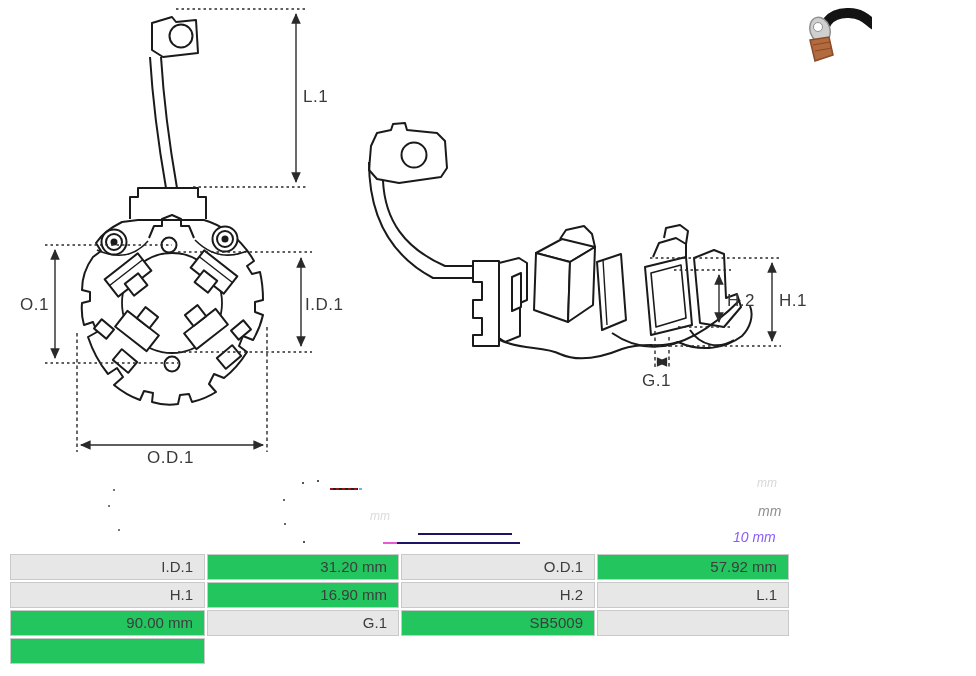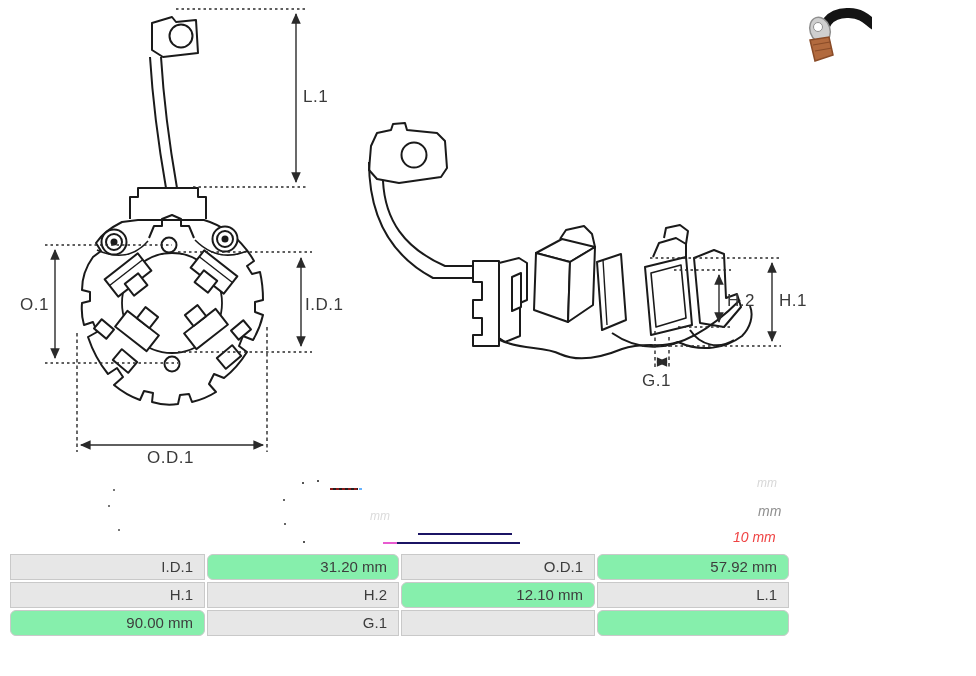--- a/index.html
+++ b/index.html
@@ -8,21 +8,21 @@
   svg text{font-family:"Liberation Sans",sans-serif;fill:#3a3a3a;letter-spacing:.5px;}
   .dim-label{font-size:17px;}
   .od-label{font-size:17px;}
 
   
   .spec-table{position:absolute;left:10px;top:554px;width:779px;
     display:grid;grid-template-columns:195px 192px 194px 192px;grid-auto-rows:26px;gap:2px;}
   .td{box-sizing:border-box;border:1px solid #c9c9c9;font-size:15px;color:#3d3d3d;
       line-height:24px;text-align:right;padding:0 11px 0 4px;overflow:hidden;white-space:nowrap;}
   .td.label{background:#e7e7e7;}
-  .td.value{background:#86efac;border-radius:6px;}
+  .td.value{background:#22c55e;}
 
   
   .ghost{position:absolute;pointer-events:none;font-style:italic;}
   .g-speck{width:2px;height:2px;background:#555;}
   .g-navy{height:2px;background:#1b1464;}
   .g-pink{height:2px;background:#e85bd0;}
   .g-redline{width:28px;height:2px;
      background:repeating-linear-gradient(90deg,#8b1a1a 0 3px,#222 3px 6px);}
   .g-bluedot{width:3px;height:2px;background:#66b3ff;}
   .g-text{color:#8f8f8f;font-size:14px;filter:blur(.4px);white-space:nowrap;}
@@ -231,34 +231,35 @@
   <div class="ghost g-speck" style="left:283px;top:499px;background:#666;"></div>
   <div class="ghost g-speck" style="left:284px;top:523px;background:#666;"></div>
   <div class="ghost g-speck" style="left:303px;top:541px;"></div>
   <div class="ghost g-redline" style="left:330px;top:488px;"></div>
   <div class="ghost g-bluedot" style="left:359px;top:488px;"></div>
   <div class="ghost g-navy" style="left:418px;top:533px;width:94px;"></div>
   <div class="ghost g-pink" style="left:383px;top:542px;width:14px;"></div>
   <div class="ghost g-navy" style="left:397px;top:542px;width:123px;"></div>
   <div class="ghost g-text faint" style="left:757px;top:476px;opacity:.55;">mm</div>
   <div class="ghost g-text" style="left:758px;top:503px;">mm</div>
-  <div class="ghost g-text" style="left:733px;top:529px;color:#ef4444;">10 mm</div>
+  <div class="ghost g-text" style="left:733px;top:529px;color:#8b5cf6;">10 mm</div>
   <div class="ghost g-text faint" style="left:370px;top:509px;opacity:.5;">mm</div>
 
   <div class="spec-table">
     <div class="td label">I.D.1</div>
     <div class="td value">31.20 mm</div>
     <div class="td label">O.D.1</div>
     <div class="td value">57.92 mm</div>
 
     <div class="td label">H.1</div>
+    <div class="td value">16.90 mm</div>
     <div class="td label">H.2</div>
-    <div class="td value">12.10 mm</div>
 
     <div class="td label">L.1</div>
     <div class="td value">90.00 mm</div>
     <div class="td label">G.1</div>
 
+    <div class="td value">SB5009</div>
     <div class="td label"></div>
     <div class="td value"></div>
   </div>
 
 </div>
 
 </body></html>

